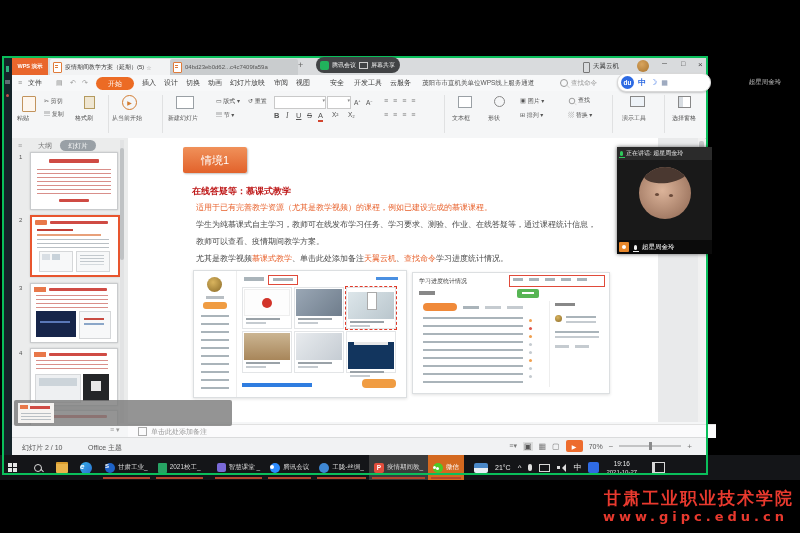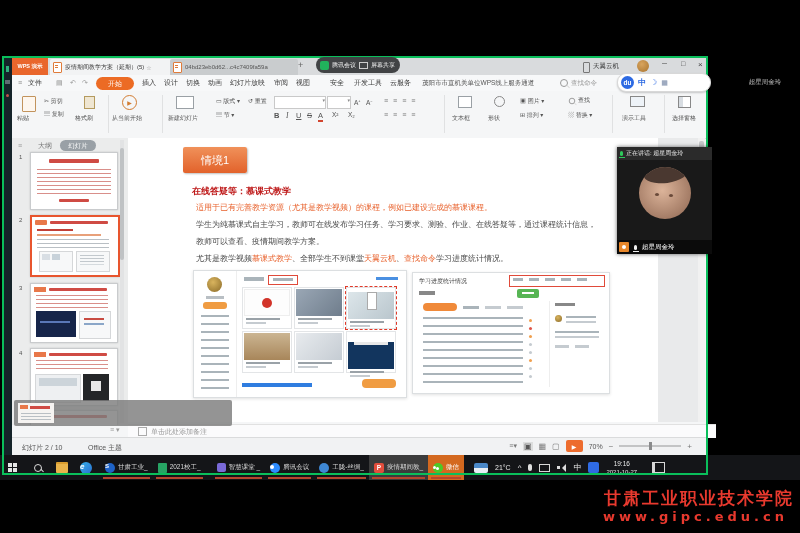--- a/index.html
+++ b/index.html
@@ -229,21 +229,21 @@
       </div>
     </div>
 
     <div class="a" id="slidearea">
       <div class="a f" style="left:55px;top:9px;width:64px;height:26px;background:linear-gradient(180deg,#f0915a,#e2622b);border-radius:2px;justify-content:center;color:#fff;font-size:11px;font-weight:normal;box-shadow:1px 1px 2px rgba(0,0,0,.25)">情境1</div>
       <div class="a nw" style="left:64px;top:47px;font-size:9px;font-weight:bold;color:#bf1c1c">在线答疑等：慕课式教学</div>
       <div class="a nw" style="left:68px;top:64px;font-size:8px;color:#e8622d">适用于已有完善教学资源（尤其是教学视频）的课程，例如已建设完成的慕课课程。</div>
       <div class="a nw" style="left:68px;top:81px;font-size:8px;color:#4a4a4a">学生为纯慕课式自主学习，教师可在线发布学习任务、学习要求、测验、作业、在线答疑等，通过课程统计信息，</div>
       <div class="a nw" style="left:68px;top:98px;font-size:8px;color:#4a4a4a">教师可以查看、疫情期间教学方案。</div>
       <div class="a nw" style="left:68px;top:115px;font-size:8px;color:#4a4a4a">
-        <span>尤其是教学视频</span><span style="color:#e8622d">慕课式教学</span><span>、全部学生不到课堂</span><span style="color:#e8622d">天翼云机</span><span>、</span><span style="color:#e8622d">查找命令</span><span>学习进度统计情况。</span>
+        <span>尤其是教学视频</span><span style="color:#e8622d">慕课式教学</span><span>、单击此处添加备注</span><span style="color:#e8622d">天翼云机</span><span>、</span><span style="color:#e8622d">查找命令</span><span>学习进度统计情况。</span>
       </div>
 
       <div class="shot" style="left:65px;top:132px;width:212px;height:126px">
         <div class="a" style="left:0;top:0;width:42px;height:126px;border-right:1px solid #eee">
           <span class="a dot" style="left:13px;top:6px;width:15px;height:15px;background:radial-gradient(circle at 40% 35%,#d9b45e,#8a6a28)"></span>
           <span class="a" style="left:12px;top:25px;width:18px;height:3px;background:#b9bfc4"></span>
           <span class="a" style="left:9px;top:31px;width:24px;height:7px;background:#f09c42;border-radius:3px"></span>
           <div class="a rrows" style="left:7px;top:44px;width:28px;height:76px"></div>
         </div>
         <span class="bar" style="left:50px;top:6px;width:20px;height:4px"></span>

